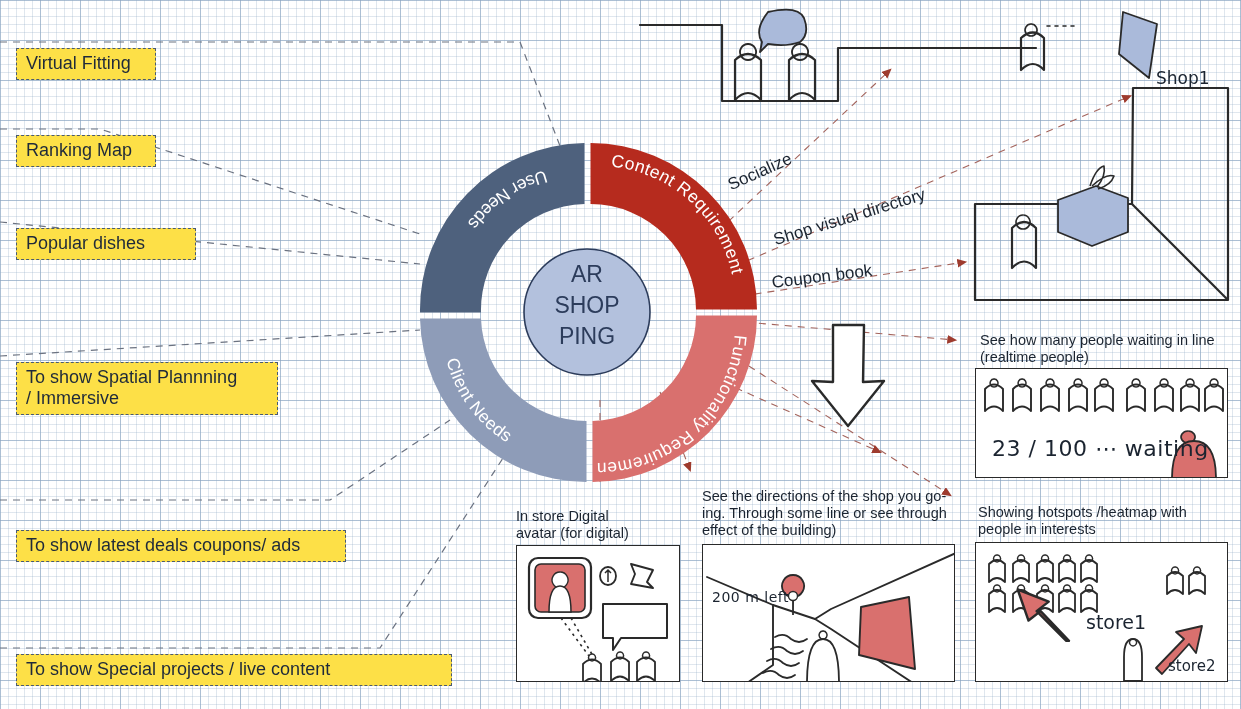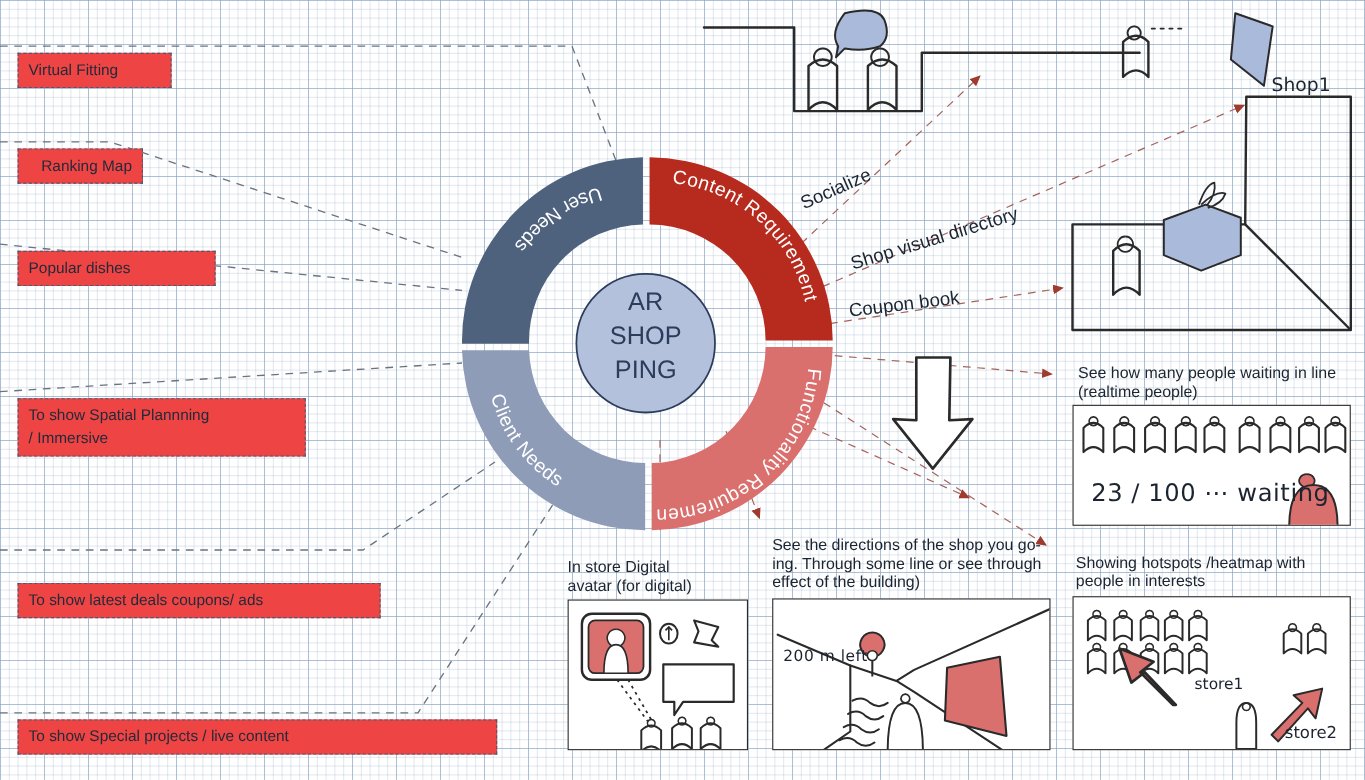--- a/index.html
+++ b/index.html
@@ -20,24 +20,24 @@
       linear-gradient(to right, rgba(120,150,185,.55) 1px, transparent 1px),
       linear-gradient(to bottom, rgba(120,150,185,.55) 1px, transparent 1px);
     background-size:8px 8px,8px 8px,40px 40px,40px 40px;
     background-position:0 0,0 0,0 0,0 0;
   }
   #svgroot{position:absolute;left:0;top:0;width:1241px;height:709px;}
 
   
   .req-label{
     position:absolute;
-    background:#ef4444;
+    background:#fde047;
     border:1.4px dashed #4a5a72;
     color:#1f2a3a;
-    font-size:14px;
+    font-size:18px;
     line-height:21px;
     padding:4px 9px 5px 9px;
     white-space:pre-line;
     box-sizing:border-box;
   }
 
   
   .donut-center-text{
     font-size:23px;fill:#2c3c5b;
     font-family:"Liberation Sans", sans-serif;
@@ -159,21 +159,21 @@
     <path d="M1058,200 l38,-14 l32,12 l0,34 l-36,14 l-34,-14 z" fill="#aabada" stroke-width="1.8"></path>
     <path d="M1090,186 q6,-18 14,-20 q2,10 -7,21 M1092,186 q14,-13 22,-10 q-3,9 -16,13" stroke-width="1.6" fill="none"></path>
   </g>
 
   <g>
     <path d="M833,325 L864,325 L863,382 L884,381 L848,426 L812,381 L833,382 Z" fill="#ffffff" stroke="#2a2a2a" stroke-width="2.4" stroke-linejoin="round"></path>
   </g>
 </svg>
 
 <div class="req-label" style="left:16px;top:48px;width:140px;">Virtual Fitting</div>
-<div class="req-label" style="left:16px;top:135px;width:114px;text-align:right;">Ranking Map</div>
+<div class="req-label" style="left:16px;top:135px;width:140px;">Ranking Map</div>
 <div class="req-label" style="left:16px;top:228px;width:180px;">Popular dishes</div>
 <div class="req-label" style="left:16px;top:362px;width:262px;">To show Spatial Plannning
 / Immersive</div>
 <div class="req-label" style="left:16px;top:506px;width:330px;margin-top:24px;">To show latest deals coupons/ ads</div>
 <div class="req-label" style="left:16px;top:654px;width:436px;">To show Special projects / live content</div>
 
 <div class="branch-label" style="left:733px;top:175px;transform:rotate(-24deg);">Socialize</div>
 <div class="branch-label" style="left:777px;top:230px;transform:rotate(-17deg);">Shop visual directory</div>
 <div class="branch-label" style="left:773px;top:273px;transform:rotate(-7deg);">Coupon book</div>
 
@@ -290,21 +290,21 @@
       <g transform="translate(146,92)">
           <path d="M11,4 a3.5,3.5 0 1 0 .1,0" stroke-width="1.4"></path>
           <path d="M2,22 q0,-18 9,-18 q9,0 9,18 l0,24 l-18,0 z"></path>
         </g>
     </g>
 
     <path d="M98,108 L76,86 L85,79 L62,70 L70,93 L79,86 L100,108 Z" transform="translate(12,6) scale(1.35) translate(-40,-40)" fill="#d9706e" stroke="#2a2a2a" stroke-width="1.8" stroke-linejoin="round"></path>
     <path d="M180,125 L208,96 L200,89 L226,83 L220,110 L213,101 L186,131 Z" fill="#d9706e" stroke="#2a2a2a" stroke-width="1.8" stroke-linejoin="round"></path>
   </svg>
 </div>
-<div class="caption hand" style="left:1086px;top:594px;font-size:14px;">store1</div>
+<div class="caption hand" style="left:1086px;top:594px;font-size:19px;">store1</div>
 <div class="caption hand" style="left:1168px;top:638px;font-size:15px;">store2</div>
 
 <div class="caption" style="left:702px;top:488px;width:250px;white-space:pre-line;">See the directions of the shop you go-
 ing. Through some line or see through
 effect of the building)</div>
 <div class="sketch-frame" style="left:702px;top:544px;width:253px;height:138px;">
   <svg width="253" height="138" viewBox="0 0 253 138">
     <g fill="none" stroke="#2a2a2a" stroke-width="1.9" stroke-linecap="round" stroke-linejoin="round">
 
       <path d="M4,32 L70,60 L70,120 L44,138"></path>

